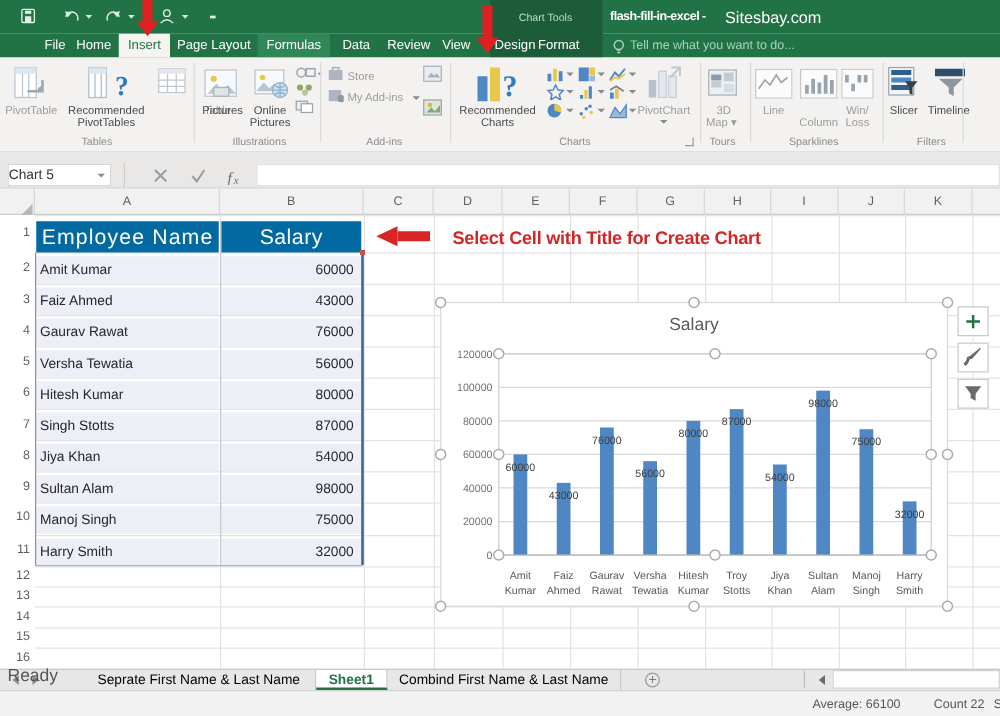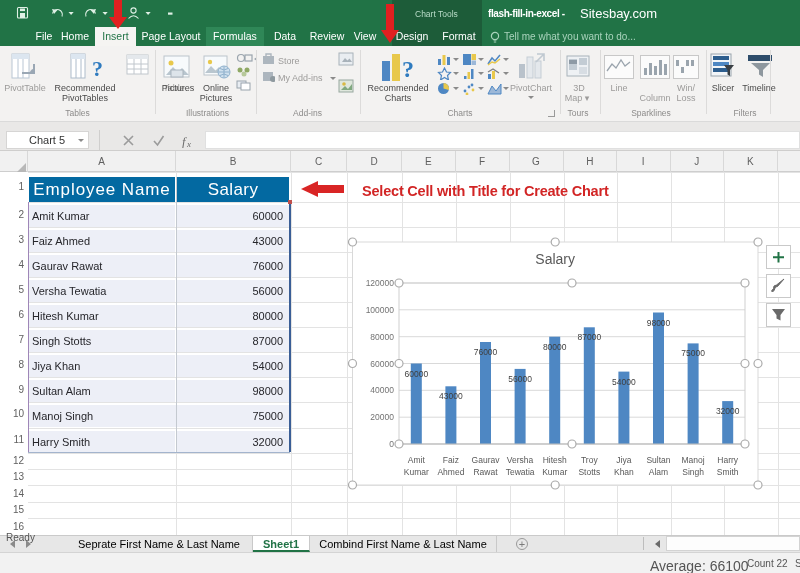--- a/index.html
+++ b/index.html
@@ -13,21 +13,21 @@
 .tab { position:absolute; top:27px; height:19px; line-height:19px; color:#fff; font-size:10.5px; text-align:center; white-space:nowrap; }
 #ins-tab { background:#f5f4f2; color:#217346; }
 #form-tab-hl { background:#2f8757; }
 #ribbon { left:0; top:46px; width:800px; height:76px; background:#f3f2f1; border-bottom:1px solid #dadada; }
 .gsep { position:absolute; top:50px; width:1px; height:64px; background:#dcdbda; }
 .glabel { position:absolute; top:108px; font-size:8.5px; color:#8c8b8a; text-align:center; }
 .rlabel { position:absolute; font-size:9px; color:#9c9b9a; text-align:center; white-space:nowrap; }
 .rlabel.en { color:#4a4a4a; }
 .caret { display:inline-block; width:0; height:0; border-left:3px solid transparent; border-right:3px solid transparent; border-top:3.5px solid #8a8a8a; vertical-align:middle; }
 #fbar { left:0; top:122px; width:800px; height:29px; background:#e9e8e7; border-bottom:1px solid #cfcecd; }
-#namebox { left:6px; top:131px; width:83px; height:18px; background:#fff; border:1px solid #d6d5d4; font-size:11px; color:#333; line-height:16px; padding-left:22px; }
+#namebox { left:6px; top:131px; width:83px; height:18px; background:#fff; border:1px solid #d6d5d4; font-size:11px; color:#333; line-height:16px; padding-left:0; }
 #finput { left:205px; top:131px; width:595px; height:18px; background:#fff; border:1px solid #e0e0e0; }
 #sheet { left:0; top:151px; width:800px; height:384px; background:#fff; }
 #colhdr { left:0; top:151px; width:800px; height:21px; background:#f1f1f1; border-bottom:1px solid #cecece; }
 .ch { position:absolute; top:151px; height:21px; line-height:21px; font-size:10px; color:#606060; text-align:center; border-right:1px solid #d8d8d8; }
 .rn { position:absolute; left:0; width:24px; font-size:10px; color:#606060; text-align:right; }
 .vline { position:absolute; top:172px; width:1px; height:363px; background:#e3e3e3; }
 .hline { position:absolute; left:28px; width:772px; height:1px; background:#e3e3e3; }
 .thead { position:absolute; background:#0369a1; color:#fff; font-weight:normal; font-size:17px; letter-spacing:0.4px; text-align:center; }
 .tcell { position:absolute; background:#edeff7; font-size:11px; color:#26262b; line-height:22px; }
 #redtext { left:362px; top:183px; width:260px; font-size:14.5px; font-weight:bold; color:#d22525; letter-spacing:-0.2px; white-space:nowrap; }
@@ -64,21 +64,21 @@
 </svg>
 <div class="tab" style="left:18px;width:26px;margin-left:13px;">File</div>
 <div class="tab" style="left:58px;width:34px;">Home</div>
 <div class="tab" id="ins-tab" style="left:95px;width:41px;">Insert</div>
 <div class="tab" style="left:141px;width:60px;">Page Layout</div>
 <div class="tab" id="form-tab-hl" style="left:206px;width:58px;">Formulas</div>
 <div class="tab" style="left:270px;width:30px;">Data</div>
 <div class="tab" style="left:307px;width:40px;">Review</div>
 <div class="tab" style="left:351px;width:28px;">View</div>
 <div class="tab" style="left:392px;width:40px;">Design</div>
-<div class="tab" style="left:438px;width:42px;">Format</div>
+<div class="tab" style="left:426px;width:42px;">Format</div>
 <div class="tab" style="left:504px;width:200px;color:#a9d3bc;text-align:left;font-size:10px;">Tell me what you want to do...</div>
 <svg class="abs" style="left:489px;top:31px;" width="12" height="13">
     <circle cx="6" cy="5" r="3.6" fill="none" stroke="#a9d3bc" stroke-width="1.2"></circle>
     <path d="M4.5 9 h3 M4.8 11 h2.4" stroke="#a9d3bc" stroke-width="1.1"></path>
   </svg>
 <div class="abs" id="ribbon"></div>
 <div class="abs" id="fbar"></div>
 <div class="abs" id="namebox">Chart 5</div>
 <div class="abs" id="finput"></div>
 <div id="ribbon-icons">
@@ -479,16 +479,16 @@
 <div class="stab" style="left:66px;width:187px;">Seprate First Name &amp; Last Name</div>
 <div class="stab" style="left:253px;width:57px;background:#fff;color:#217346;font-weight:bold;border-bottom:2px solid #217346;">Sheet1</div>
 <div class="stab" style="left:310px;width:187px;">Combind First Name &amp; Last Name</div>
 <div class="abs" style="left:10px;top:540px;width:0;height:0;border-top:4px solid transparent;border-bottom:4px solid transparent;border-right:5px solid #8a8a8a;"></div>
 <div class="abs" style="left:26px;top:540px;width:0;height:0;border-top:4px solid transparent;border-bottom:4px solid transparent;border-left:5px solid #8a8a8a;"></div>
 <div class="abs" style="left:516px;top:538px;width:12px;height:12px;border:1px solid #9a9a9a;border-radius:50%;color:#7a7a7a;font-size:11px;line-height:11px;text-align:center;">+</div>
 <div class="abs" style="left:643px;top:537px;width:1px;height:13px;background:#bdbdbd;"></div>
 <div class="abs" style="left:655px;top:540px;width:0;height:0;border-top:4px solid transparent;border-bottom:4px solid transparent;border-right:5px solid #6a6a6a;"></div>
 <div class="abs" style="left:666px;top:536px;width:134px;height:15px;background:#fdfdfd;border:1px solid #d3d3d3;"></div>
 <div class="abs" id="statusbar"></div>
-<div class="abs" style="left:6px;top:532px;font-size:10px;color:#555;">Ready</div>
-<div class="abs" style="left:650px;top:558px;font-size:14px;color:#555;">Average: 66100</div>
+<div class="abs" style="left:6px;top:532px;font-size:14px;color:#555;">Ready</div>
+<div class="abs" style="left:650px;top:558px;font-size:10px;color:#555;">Average: 66100</div>
 <div class="abs" style="left:747px;top:558px;font-size:10px;color:#555;">Count 22</div>
 <div class="abs" style="left:795px;top:558px;font-size:10px;color:#555;">S</div>
 
 </body></html>

